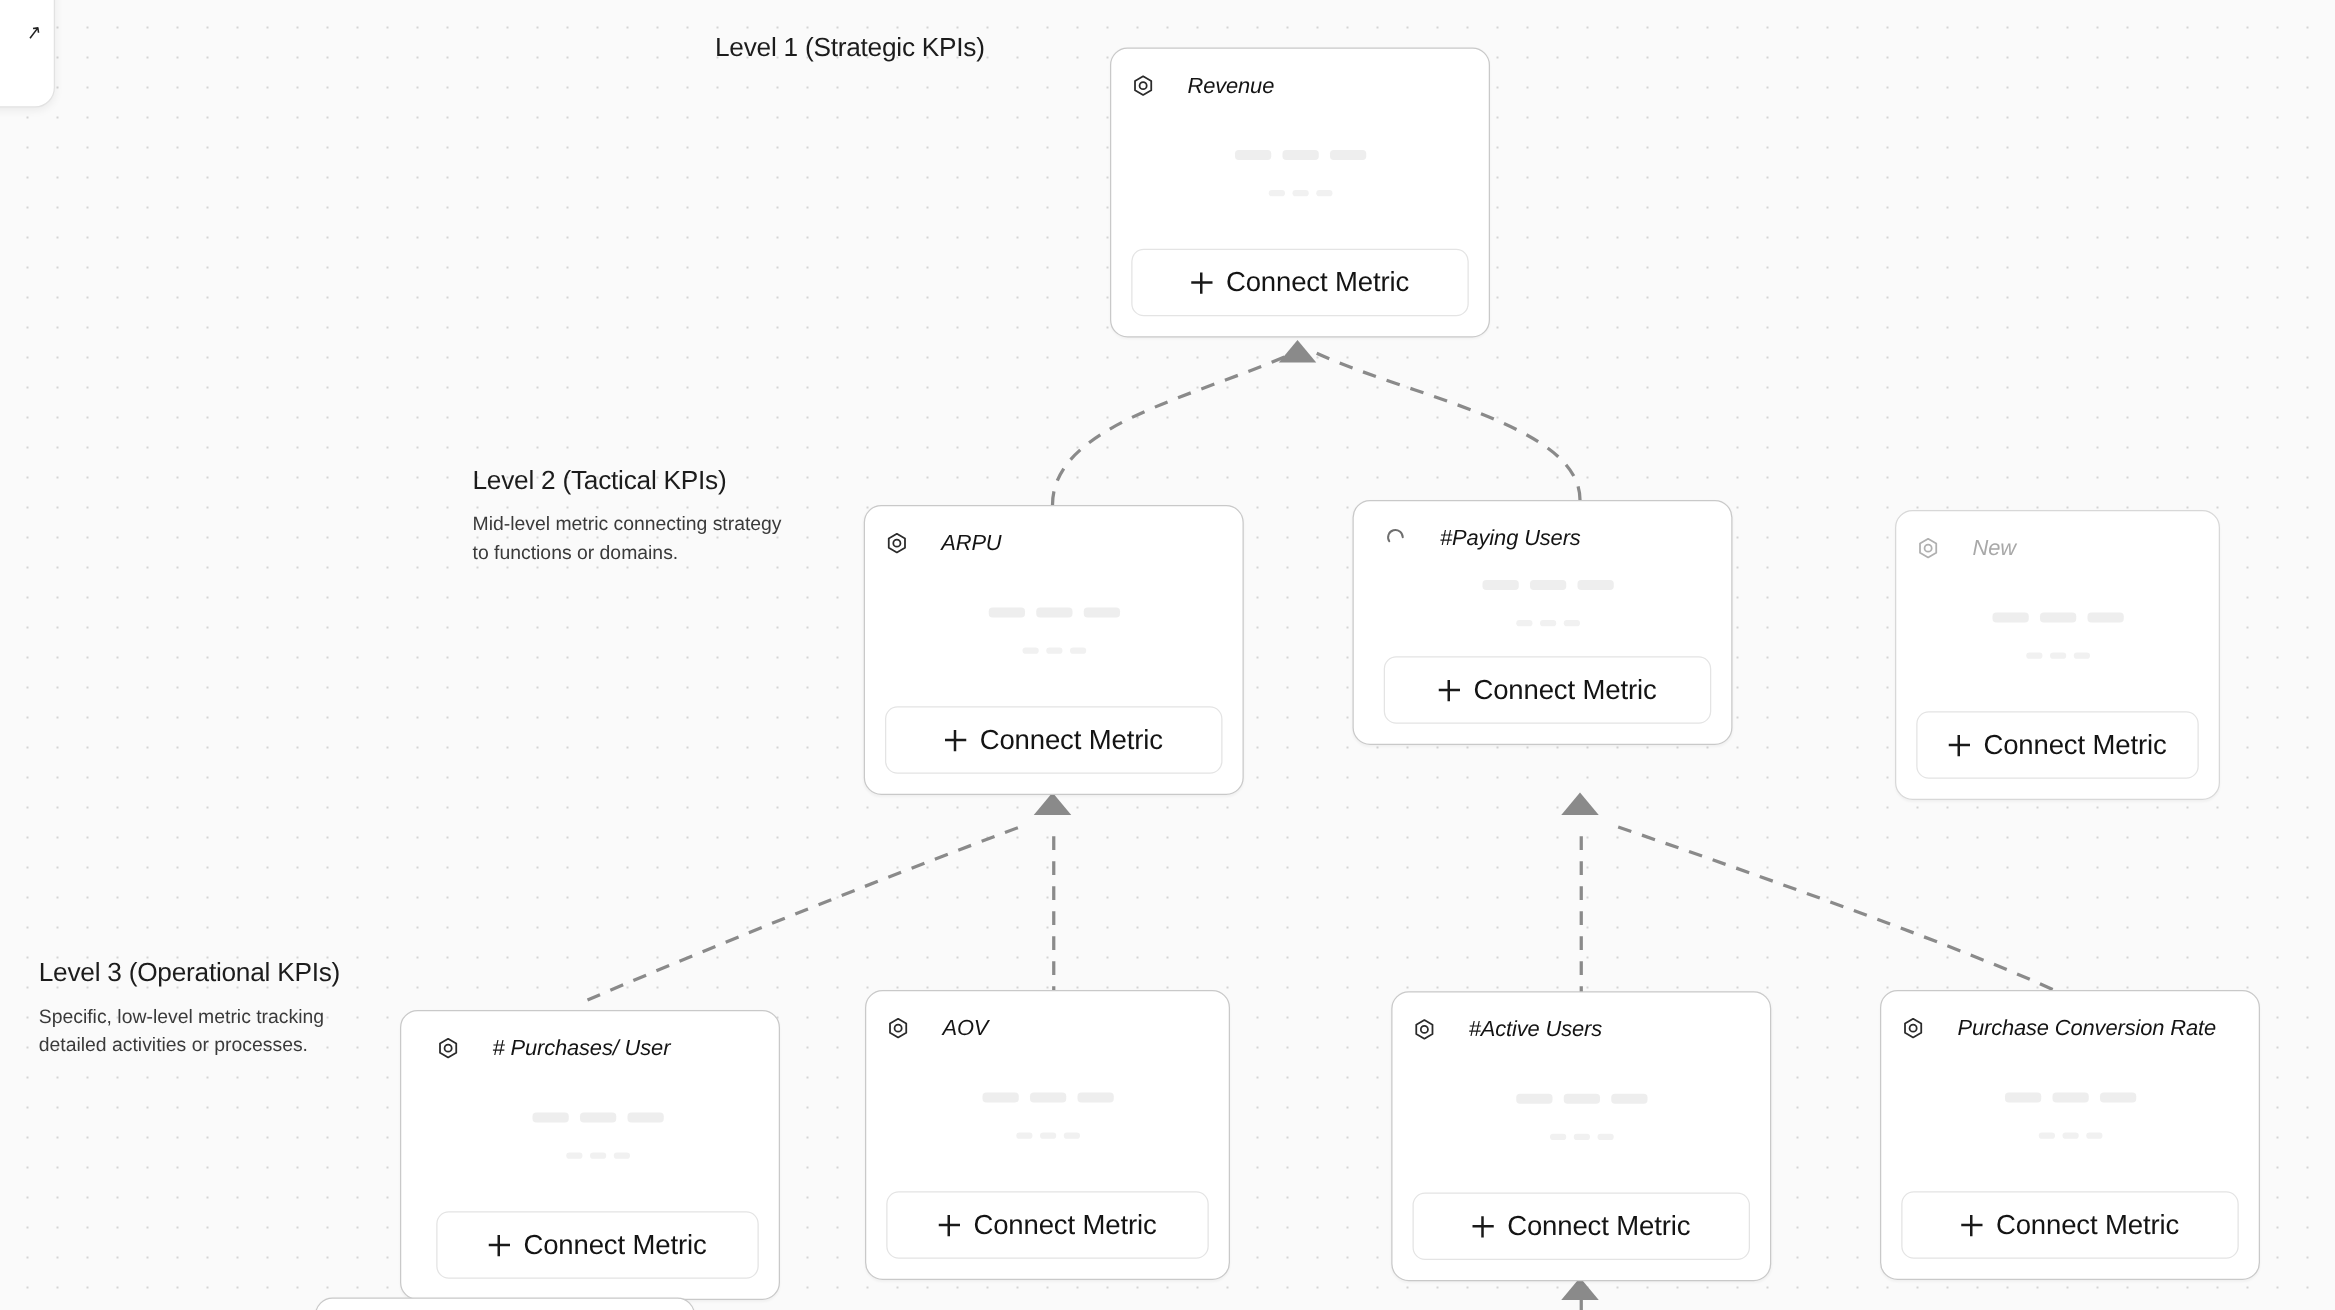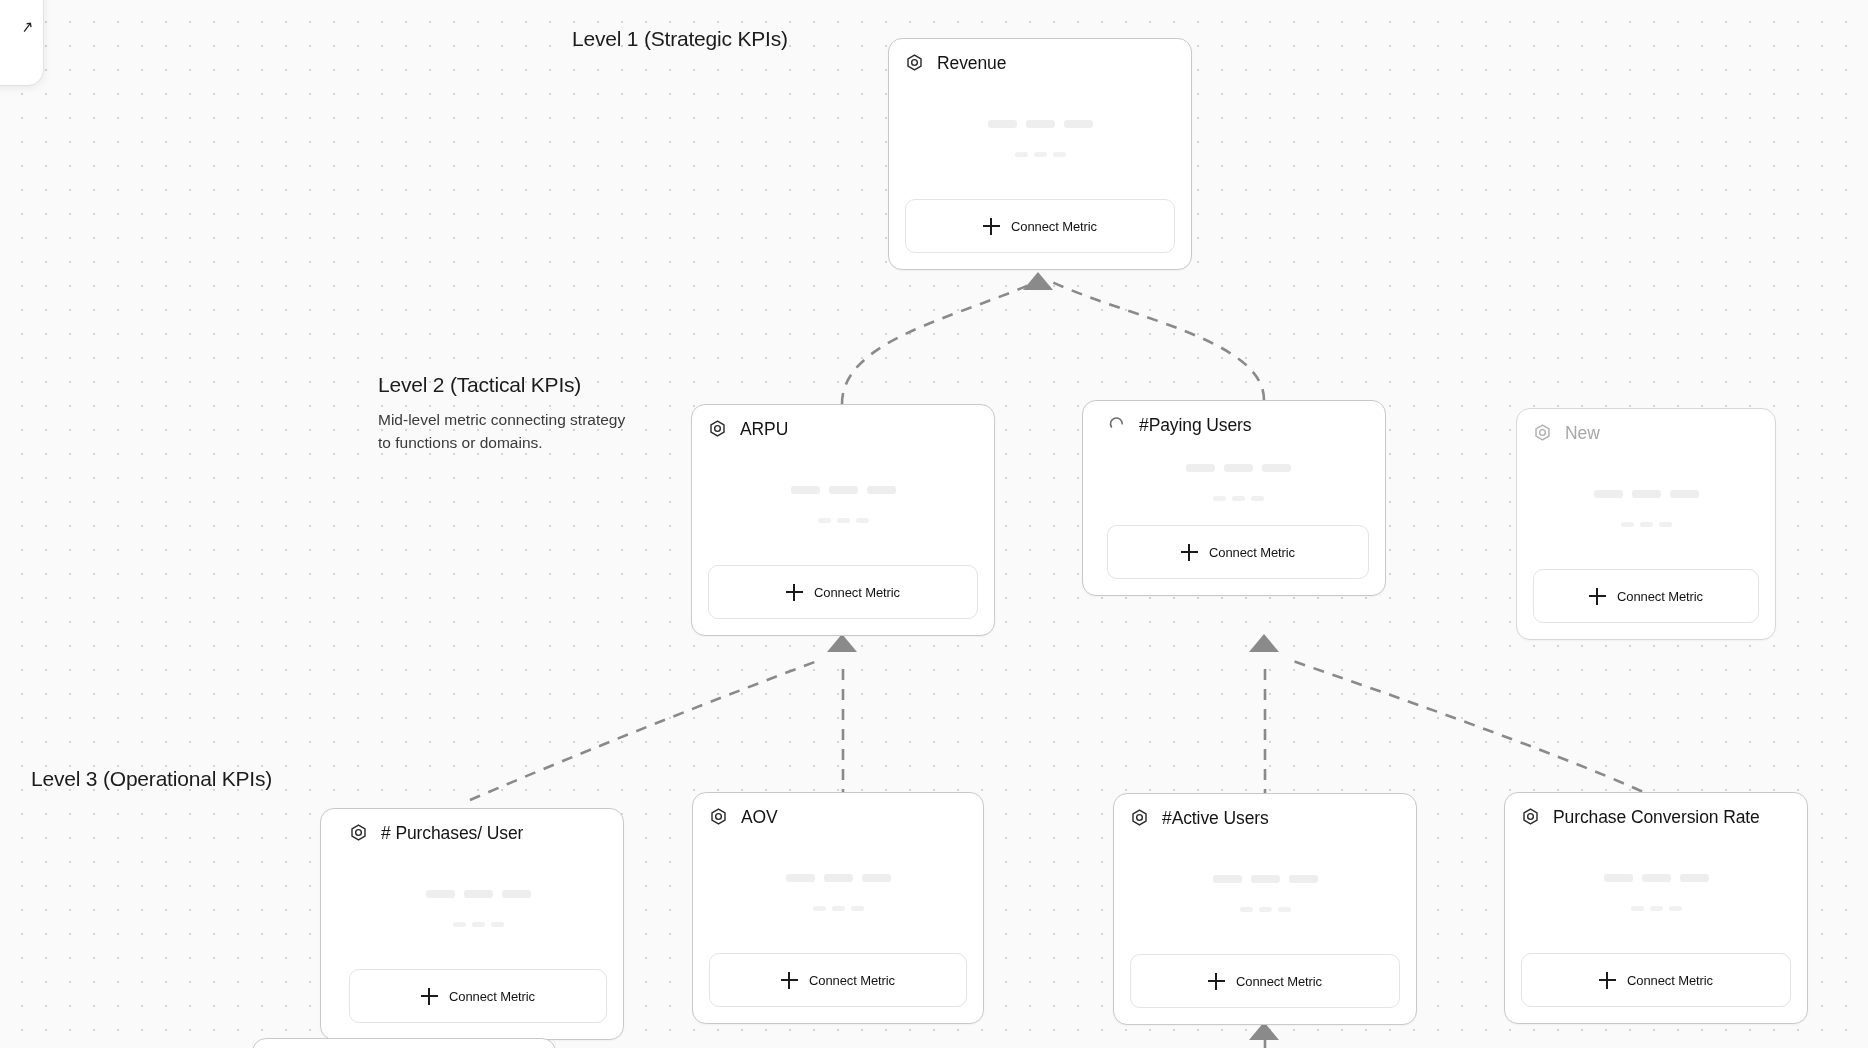--- a/index.html
+++ b/index.html
@@ -76,23 +76,25 @@
     flex-direction: column;
     padding: 14px 16px 16px 16px;
   }
   .card.ghost {
     border-color: #d8d8d8;
     z-index: 2;
   }
 
   .card-head {
     display: flex;
-    gap: 13px;
+    align-items: center;
+    gap: 26px;
     height: 30px;
     flex: none;
+    font-style: italic;
   }
   .card-icon {
     width: 19px;
     height: 19px;
     flex: none;
     display: block;
     color: #2b2b2b;
   }
   .card.ghost .card-icon { color: #b0b0b0; }
   .card-icon svg { display: block; width: 19px; height: 19px; }
@@ -154,21 +156,21 @@
   }
   .plus-icon::before,
   .plus-icon::after {
     content: "";
     position: absolute;
     background: #1a1a1a;
   }
   .plus-icon::before { left: 0; top: 7.3px; width: 17px; height: 2.1px; }
   .plus-icon::after  { top: 0; left: 7.3px; height: 17px; width: 2.1px; }
   .connect-label {
-    font-size: 13px;
+    font-size: 22px;
     font-weight: 500;
     color: #141414;
     letter-spacing: -0.1px;
     white-space: nowrap;
   }
 
   
   #corner-panel {
     position: absolute;
     left: -48px;
@@ -226,20 +228,21 @@
     <div class="level-title">Level 1 (Strategic KPIs)</div>
   </div>
 
   <div class="level-block" style="left:378px; top:372px;">
     <div class="level-title">Level 2 (Tactical KPIs)</div>
     <div class="level-desc">Mid-level metric connecting strategy to functions or domains.</div>
   </div>
 
   <div class="level-block" style="left:31px; top:766px;">
     <div class="level-title">Level 3 (Operational KPIs)</div>
+    <div class="level-desc">Specific, low-level metric tracking detailed activities or processes.</div>
   </div>
 
   <div class="card" id="card-revenue" style="left:888px; top:38px; width:304px; height:232px;">
     <div class="card-head">
       <span class="card-icon">
         <svg viewBox="0 0 24 24" fill="none" stroke="currentColor" stroke-width="1.8" stroke-linecap="round" stroke-linejoin="round">
           <path d="M12 2.6 20.2 7.3 20.2 16.7 12 21.4 3.8 16.7 3.8 7.3 Z"></path>
           <circle cx="12" cy="12" r="3.6"></circle>
         </svg>
       </span>

